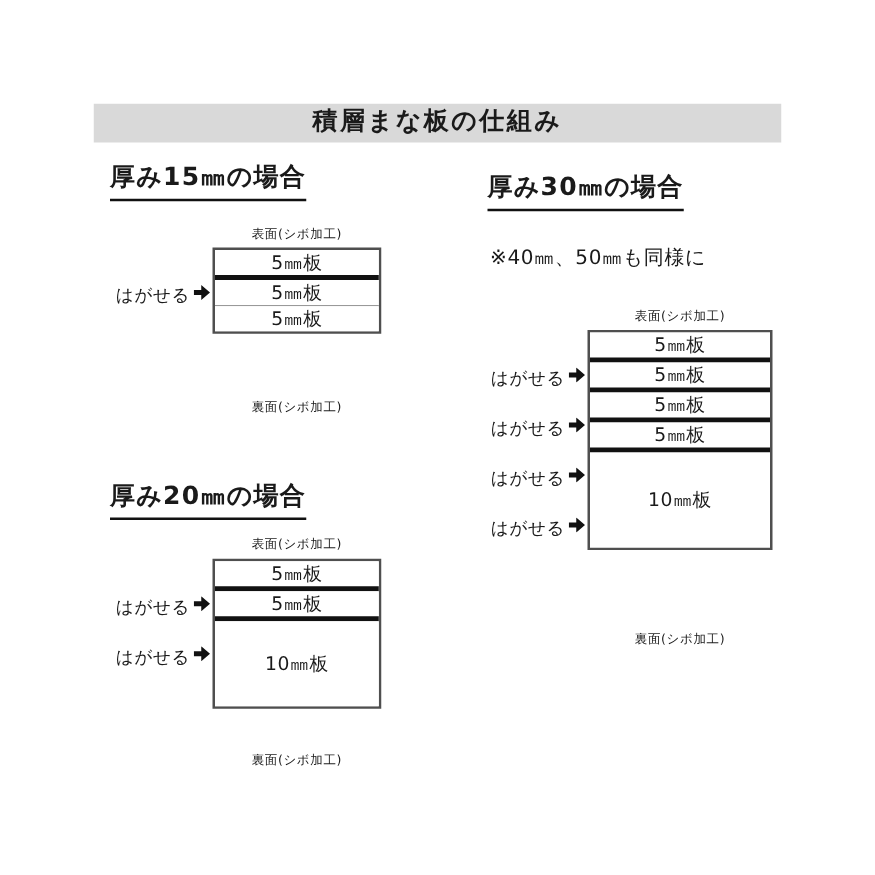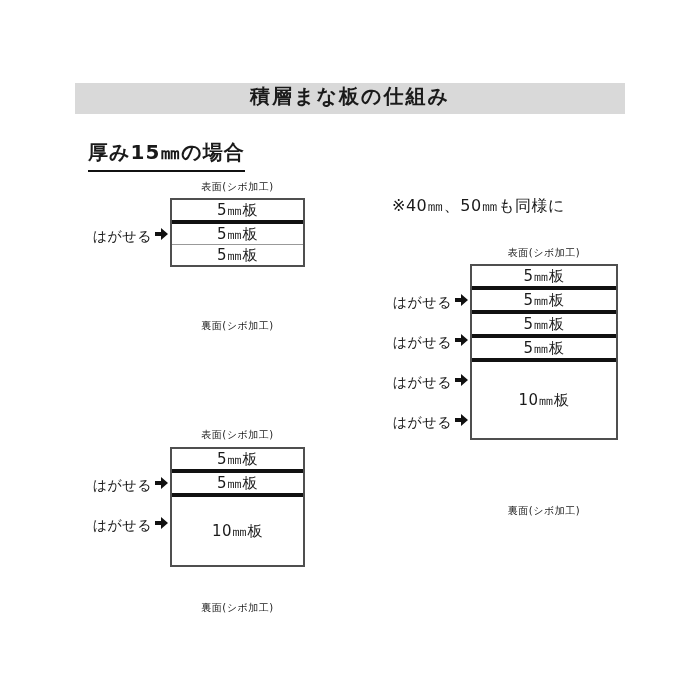--- a/index.html
+++ b/index.html
@@ -48,21 +48,21 @@
 </style>
 </head>
 <body>
 
 <div class="canvas">
 
   <div class="title-bar">
     <span>積層まな板の仕組み</span>
   </div>
 
-  <div class="heading" style="left:88px; top:139px;">厚み15㎜の場合</div>
+  <div class="heading" style="left:88px; top:128px;">厚み15㎜の場合</div>
 
   <div class="surface-label" style="left:170px; top:180px; width:135px;">表面(シボ加工)</div>
 
   <div class="board" style="left:170px; top:198px; width:135px;">
     <div class="layer lh36">5㎜板</div>
     <div class="sep-thick"></div>
     <div class="layer lh36">5㎜板</div>
     <div class="sep-thin"></div>
     <div class="layer lh36">5㎜板</div>
   </div>
@@ -71,20 +71,21 @@
     <span>はがせる</span>
     <span class="arrow-icon">
       <svg width="13" height="12" viewBox="0 0 13 12">
           <path d="M0 4H6V0L13 6 6 12V8H0Z" fill="#111"></path>
         </svg>
     </span>
   </div>
 
   <div class="surface-label" style="left:170px; top:319px; width:135px;">裏面(シボ加工)</div>
 
+  <div class="heading" style="left:88px; top:383px;">厚み20㎜の場合</div>
 
   <div class="surface-label" style="left:170px; top:428px; width:135px;">表面(シボ加工)</div>
 
   <div class="board" style="left:170px; top:447px; width:135px;">
     <div class="layer lh36">5㎜板</div>
     <div class="sep-thick"></div>
     <div class="layer lh36">5㎜板</div>
     <div class="sep-thick"></div>
     <div class="layer lh68">10㎜板</div>
   </div>
@@ -101,20 +102,21 @@
     <span>はがせる</span>
     <span class="arrow-icon">
       <svg width="13" height="12" viewBox="0 0 13 12">
           <path d="M0 4H6V0L13 6 6 12V8H0Z" fill="#111"></path>
         </svg>
     </span>
   </div>
 
   <div class="surface-label" style="left:170px; top:601px; width:135px;">裏面(シボ加工)</div>
 
+  <div class="heading" style="left:390px; top:136px;">厚み30㎜の場合</div>
 
   <div class="note-line" style="left:392px; top:179px;">※40㎜、50㎜も同様に</div>
 
   <div class="surface-label" style="left:470px; top:246px; width:148px;">表面(シボ加工)</div>
 
   <div class="board" style="left:470px; top:264px; width:148px;">
     <div class="layer lh36">5㎜板</div>
     <div class="sep-thick"></div>
     <div class="layer lh36">5㎜板</div>
     <div class="sep-thick"></div>

